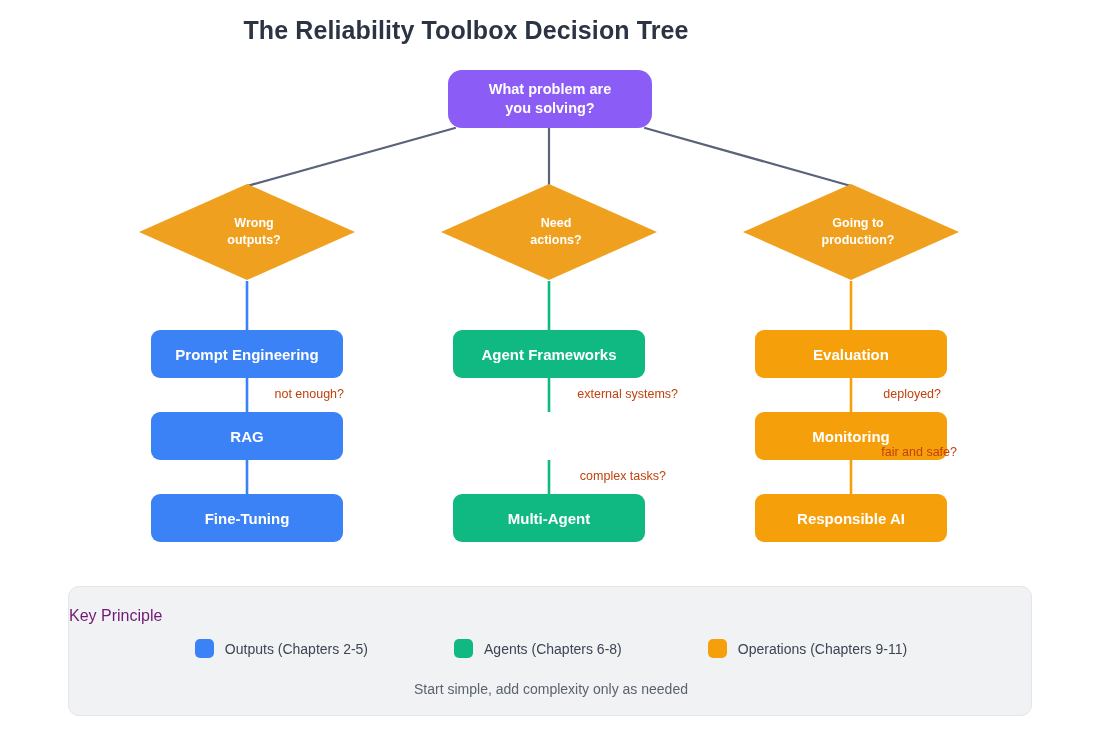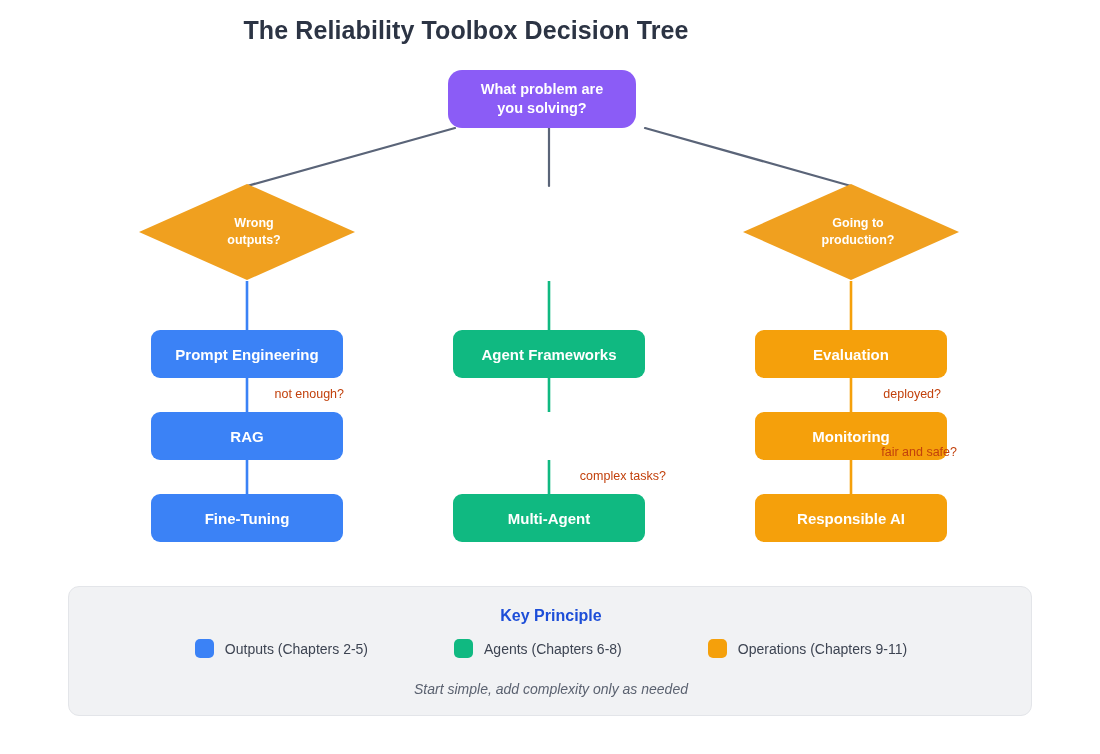--- a/index.html
+++ b/index.html
@@ -41,21 +41,21 @@
     width: 1100px;
     height: 754px;
     pointer-events: none;
   }
 
   
   .root-node {
     position: absolute;
     left: 448px;
     top: 70px;
-    width: 188px;
+    width: 204px;
     height: 58px;
     border-radius: 14px;
     background: #8b5cf6;
     color: #ffffff;
     font-size: 14.5px;
     font-weight: bold;
     line-height: 1.32;
     text-align: center;
     display: flex;
     align-items: center;
@@ -132,24 +132,23 @@
     background: #f1f2f4;
     border: 1px solid #e3e5e9;
     border-radius: 11px;
     box-sizing: border-box;
   }
   .legend-title {
     position: absolute;
     left: 0;
     top: 20px;
     width: 964px;
-    text-align: center;
     font-size: 16px;
-    font-weight: bold;
-    color: #1d4ed8;
+    font-weight: normal;
+    color: #701a75;
   }
   .legend-items {
     position: absolute;
     left: 0;
     top: 52px;
     width: 964px;
     display: flex;
     justify-content: center;
     align-items: center;
     gap: 86px;
@@ -170,21 +169,20 @@
     color: #3d4452;
     white-space: nowrap;
   }
   .legend-tagline {
     position: absolute;
     left: 0;
     top: 94px;
     width: 964px;
     text-align: center;
     font-size: 14px;
-    font-style: italic;
     color: #5b6270;
   }
 </style>
 </head>
 <body>
 
 <div id="stage">
 
   <div class="page-title">The Reliability Toolbox Decision Tree</div>
 
@@ -219,38 +217,48 @@
   <div class="diamond-wrap" style="left:139px; top:184px;">
     <div class="diamond-shape"></div>
     <div class="diamond-label">
       <span>
         <span>Wrong</span><br>
         <span>outputs?</span>
       </span>
     </div>
   </div>
 
+  <div class="diamond-wrap" style="left:441px; top:184px;">
+    <div class="diamond-shape"></div>
+    <div class="diamond-label">
+      <span>
+        <span>Need</span><br>
+        <span>actions?</span>
+      </span>
+    </div>
+  </div>
 
   <div class="diamond-wrap" style="left:743px; top:184px;">
     <div class="diamond-shape"></div>
     <div class="diamond-label">
       <span>
         <span>Going to</span><br>
         <span>production?</span>
       </span>
     </div>
   </div>
 
   <div class="proc-box c-blue" style="left:151px; top:330px;">Prompt Engineering</div>
   <div class="proc-box c-blue" style="left:151px; top:412px;">RAG</div>
   <div class="proc-box c-blue" style="left:151px; top:494px;text-align:right;">Fine-Tuning</div>
   <div class="edge-label" style="left:120px; top:387px; width:224px;">not enough?</div>
 
   <div class="proc-box c-green" style="left:453px; top:330px;">Agent Frameworks</div>
   <div class="proc-box c-green" style="left:453px; top:494px;">Multi-Agent</div>
+  <div class="edge-label" style="left:422px; top:387px; width:256px;">external systems?</div>
   <div class="edge-label" style="left:422px; top:469px; width:244px;">complex tasks?</div>
 
   <div class="proc-box c-orange" style="left:755px; top:330px;">Evaluation</div>
   <div class="proc-box c-orange" style="left:755px; top:412px;">Monitoring</div>
   <div class="proc-box c-orange" style="left:755px; top:494px;">Responsible AI</div>
   <div class="edge-label" style="left:724px; top:387px; width:217px;">deployed?</div>
   <div class="edge-label" style="left:724px; top:445px; width:233px;">fair and safe?</div>
 
   <div class="legend-panel">
     <div class="legend-title">Key Principle</div>

